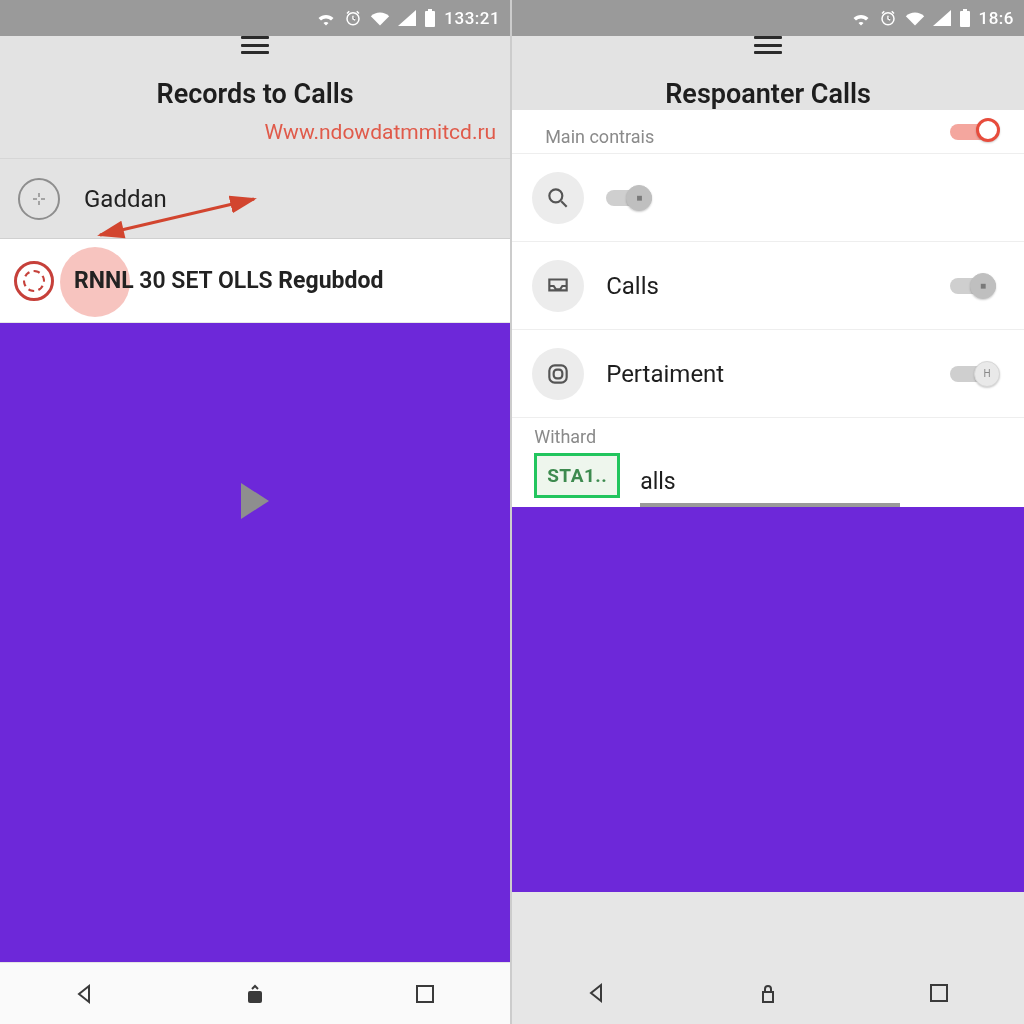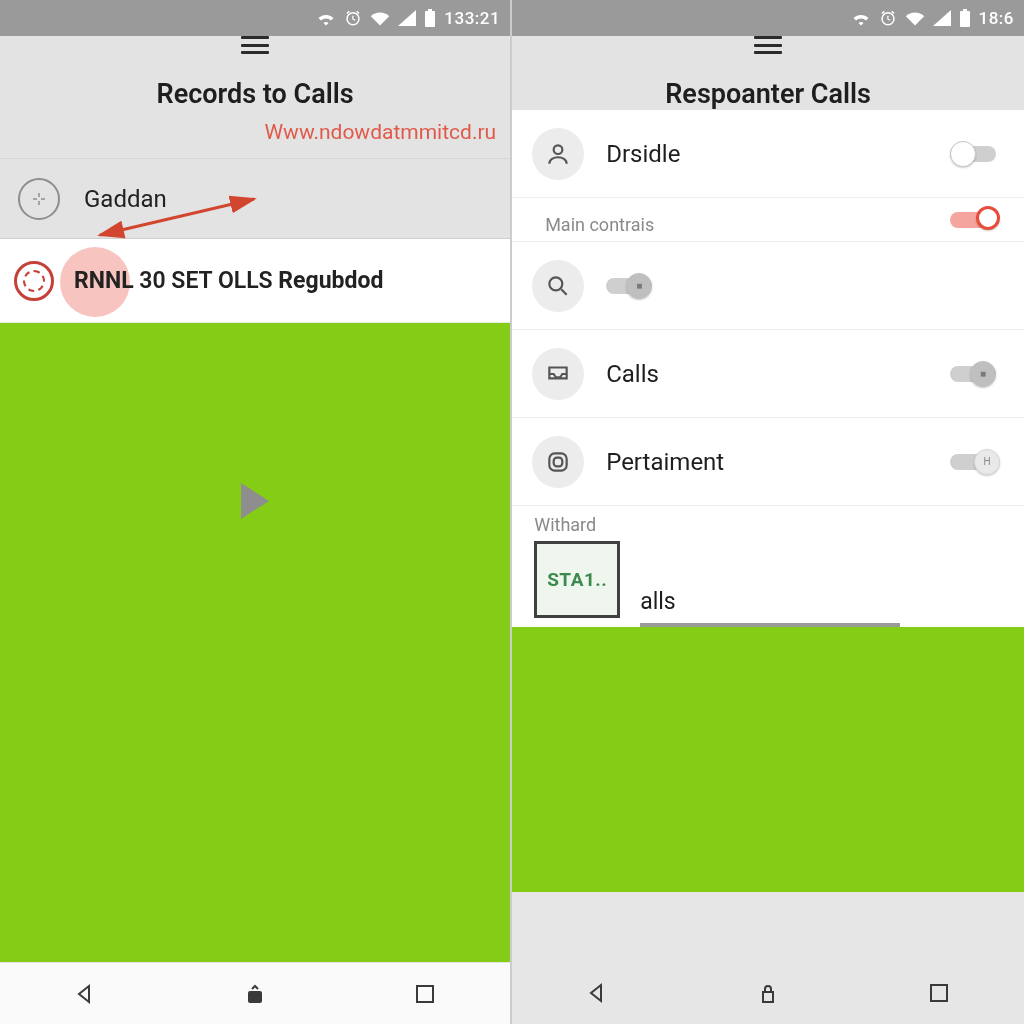--- a/index.html
+++ b/index.html
@@ -10,21 +10,21 @@
     font-family: Roboto, Arial, sans-serif;
     background: #fff;
     overflow: hidden;
   }
   .screen {
     width: 608px;
     height: 1024px;
     display: flex;
     flex-direction: column;
     position: relative;
-    background: #84cc16;
+    background: #6d28d9;
   }
   .screen-left { border-right: 2px solid #ccc; }
 
   
   .status-bar {
     height: 36px;
     background: #9a9a9a;
     color: #fff;
     display: flex;
     align-items: center;
@@ -141,21 +141,21 @@
   .toggle.on .track{ background:#f4a69e; }
   .toggle.on .knob{ left:26px; background:#e74c3c; border-color:#e74c3c; }
   .toggle.partial .track{ background:#f4a69e; }
   .toggle.partial .knob{ left:26px; background:#fff; border:3px solid #e74c3c; width:24px; height:24px; top:1px;}
   .toggle.grey .knob{ background:#bfbfbf; border-color:#bfbfbf; left:20px; display:flex;align-items:center;justify-content:center;color:#7a7a7a;font-size:10px;}
   .toggle.greylabel .knob{ background:#e9e9e9; border-color:#d7d7d7; left:24px; display:flex;align-items:center;justify-content:center;color:#888;font-size:10px;}
 
   .withard-block{ padding:8px 22px 0; }
   .withard-label{ font-size:18px; color:#8a8a8a; margin-bottom:6px;}
   .redbox{
-    display:inline-block; border:3px solid #404040; padding:24px 10px;
+    display:inline-block; border:3px solid #22c55e; padding:8px 10px;
     background:#eef6ed;
   }
   .redbox-text{ color:#3d8a4f; font-weight:700; font-size:19px; letter-spacing:0.5px;}
   .alls-line{
     display:flex; align-items:center; gap:6px; margin-top:-30px; margin-left:106px;
     font-size:23px; color:#1e1e1e;
   }
   .thinbar{ width:260px; height:4px; background:#9a9a9a; margin-top:8px; margin-left:106px;}
 
   .spacer{ flex:1; }
@@ -310,33 +310,20 @@
     <div class="hamburger">
         <span></span>
         <span></span>
         <span></span>
       </div>
     <div class="app-title">Respoanter Calls</div>
   </div>
 
   <div class="settings-list">
 
-    <div class="s-row">
-      <div class="s-icon">
-        <svg width="26" height="26" viewBox="0 0 24 24">
-            <circle cx="12" cy="8" r="4" fill="none" stroke="#555" stroke-width="2"></circle>
-            <path d="M4 21c0-4 4-6 8-6s8 2 8 6" fill="none" stroke="#555" stroke-width="2"></path>
-          </svg>
-      </div>
-      <div class="s-label">Drsidle</div>
-      <div class="toggle">
-          <div class="track"></div>
-          <div class="knob"></div>
-        </div>
-    </div>
 
 
     <div class="section-row">
       <div class="section-hdr">Main contrais</div>
       <div class="toggle partial">
           <div class="track"></div>
           <div class="knob"></div>
         </div>
     </div>
 

